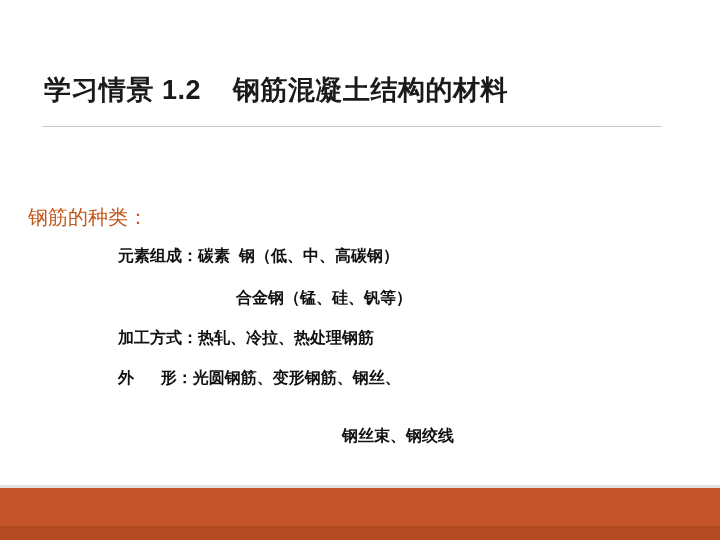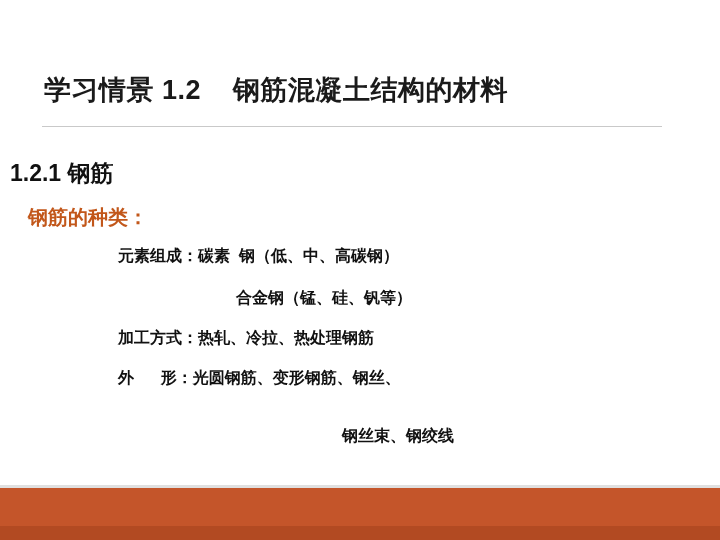--- a/index.html
+++ b/index.html
@@ -50,21 +50,21 @@
     color: #111111;
     white-space: pre;
   }
 
   
   .sub-heading {
     position: absolute;
     left: 28px;
     top: 204px;
     font-size: 20px;
-    font-weight: bold;
+    font-weight: normal;
     color: #c2571a;
     white-space: pre;
   }
 
   
   .body-line {
     position: absolute;
     font-size: 16px;
     font-weight: bold;
     color: #111111;
@@ -154,21 +154,20 @@
 </style>
 </head>
 <body>
 
 <div class="slide">
 
   <div class="slide-title">学习情景 1.2    钢筋混凝土结构的材料</div>
 
   <div class="title-rule"></div>
 
-  <div class="section-heading">1.2.1 钢筋</div>
 
   <div class="sub-heading">钢筋的种类：</div>
 
   <div class="body-line line-0">元素组成：碳素  钢（低、中、高碳钢）</div>
   <div class="body-line line-1">合金钢（锰、硅、钒等）</div>
   <div class="body-line line-2">加工方式：热轧、冷拉、热处理钢筋</div>
   <div class="body-line line-3">外      形：光圆钢筋、变形钢筋、钢丝、</div>
   <div class="body-line line-4">钢丝束、钢绞线</div>
 
   <div class="bottom-accent"></div>

